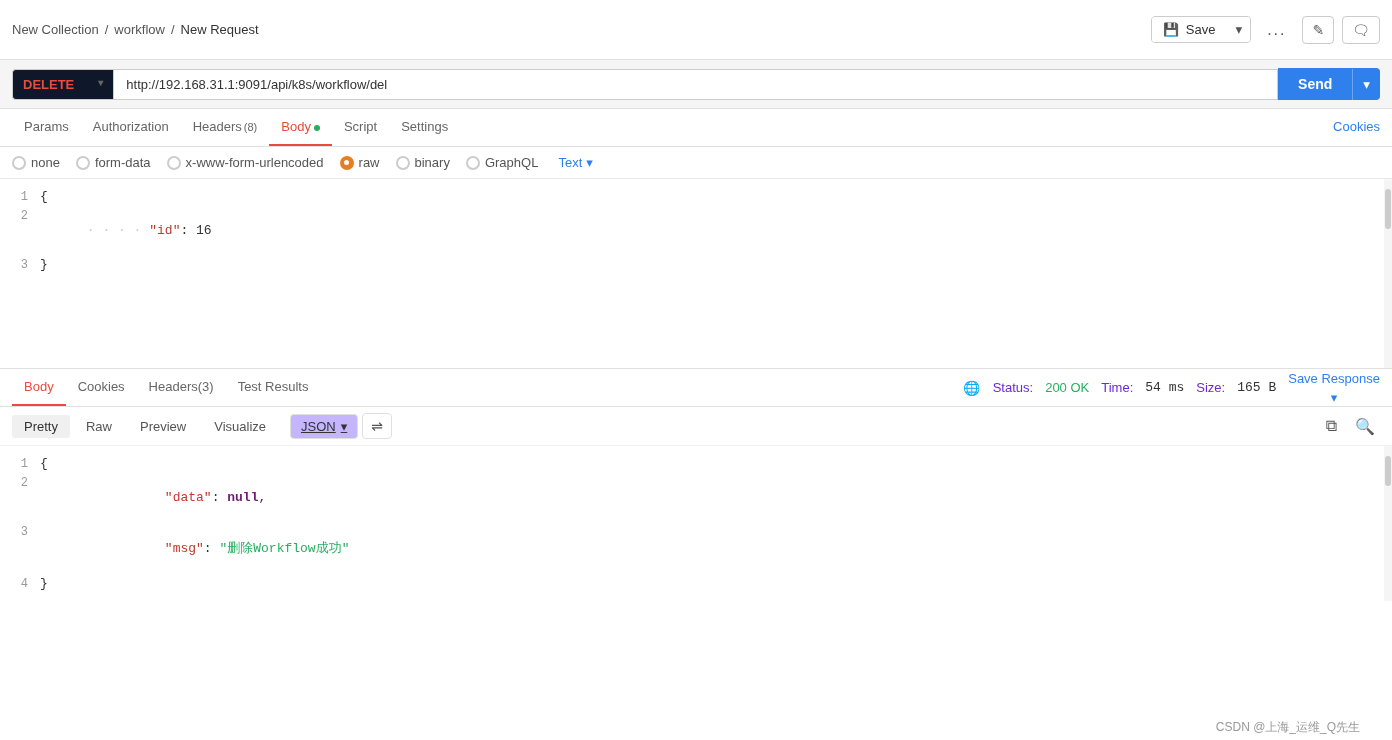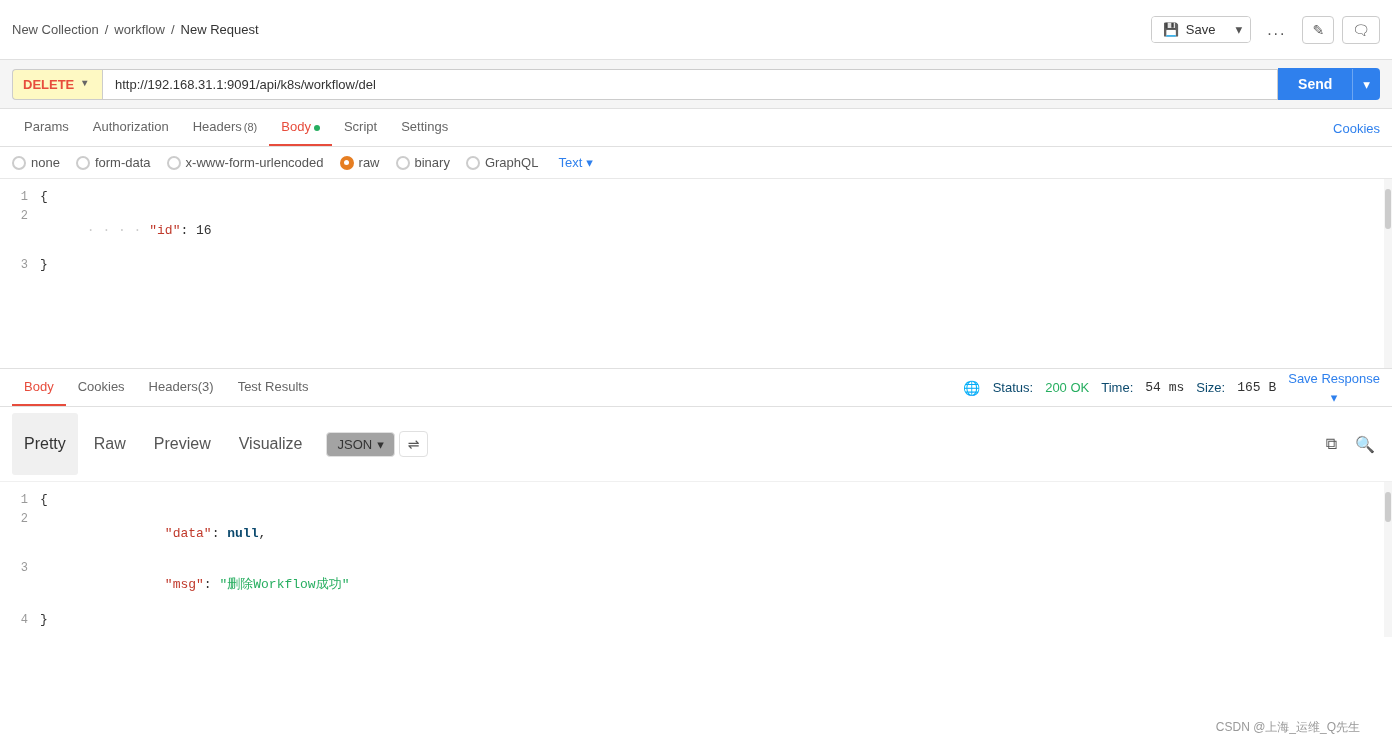--- a/index.html
+++ b/index.html
@@ -37,23 +37,23 @@
       background: none; border: 1px solid #ccc; border-radius: 4px;
       cursor: pointer; padding: 5px 9px; color: #555; font-size: 14px;
     }
 
     
     .url-bar {
       display: flex; align-items: center; gap: 0;
       padding: 8px 12px; background: #f5f5f5; border-bottom: 1px solid #e0e0e0;
     }
     .method-select {
-      display: flex; align-items: flex-start; gap: 8px;
+      display: flex; align-items: flex-start; gap: 24px;
       border: 1px solid #ccc; border-right: none; border-radius: 4px 0 0 4px;
-      padding: 7px 10px; background: #fef9c3; cursor: pointer;
+      padding: 7px 10px; background: #0f172a; cursor: pointer;
       font-size: 13px; font-weight: 600; color: #e74c3c; min-width: 90px;
     }
     .method-select .chevron { color: #666; font-size: 10px; }
     .url-input {
       flex: 1; border: 1px solid #ccc; border-radius: 0;
       padding: 7px 12px; font-size: 13px; background: #fff;
       outline: none; color: #333;
     }
     .send-btn {
       display: flex; align-items: center; gap: 0;
@@ -63,21 +63,21 @@
       border: none; background: transparent; color: #fff;
       padding: 8px 20px; font-size: 14px; font-weight: 600; cursor: pointer;
     }
     .send-btn-arrow {
       border: none; border-left: 1px solid rgba(255,255,255,0.3);
       background: transparent; color: #fff; padding: 8px 10px; cursor: pointer;
     }
 
     
     .request-tabs {
-      display: flex; align-items: flex-end;
+      display: flex; align-items: flex-start;
       padding: 0 12px; border-bottom: 1px solid #e0e0e0;
       background: #fff; justify-content: space-between;
     }
     .request-tabs-left { display: flex; align-items: center; }
     .tab-item {
       padding: 10px 12px; font-size: 13px; cursor: pointer;
       color: #666; border-bottom: 2px solid transparent; position: relative;
     }
     .tab-item.active { color: #e74c3c; border-bottom-color: #e74c3c; font-weight: 500; }
     .tab-item .badge {
@@ -144,63 +144,63 @@
       padding: 0 12px; border-bottom: 1px solid #e0e0e0;
     }
     .response-tabs-left { display: flex; align-items: center; }
     .resp-tab {
       padding: 10px 12px; font-size: 13px; cursor: pointer;
       color: #666; border-bottom: 2px solid transparent;
     }
     .resp-tab.active { color: #e74c3c; border-bottom-color: #e74c3c; }
     .response-meta { display: flex; align-items: center; gap: 12px; font-size: 13px; }
     .status-ok { color: #27ae60; font-weight: 500; }
-    .meta-label { color: #0c4a6e; }
+    .meta-label { color: #6d28d9; }
     .meta-value { color: #333; font-family: Liberation Mono, monospace; }
     .save-response-btn {
       color: #2f80ed; background: none; border: none; cursor: pointer;
       font-size: 13px; display: flex; align-items: center; gap: 4px; flex-direction: column;
     }
     .globe-icon { color: #666; font-size: 14px; }
 
     
     .response-toolbar {
       display: flex; align-items: center; justify-content: space-between;
       padding: 6px 12px; border-bottom: 1px solid #f0f0f0;
     }
     .response-toolbar-left { display: flex; align-items: center; gap: 4px; }
     .view-btn {
-      padding: 22px 12px; font-size: 16px; cursor: pointer;
+      padding: 4px 12px; font-size: 13px; cursor: pointer;
       background: none; border: none; color: #555; border-radius: 3px;
     }
     .view-btn.active { background: #f0f0f0; color: #333; font-weight: 500; }
     .format-select {
       display: flex; gap: 5px;
       border: 1px solid #e0e0e0; border-radius: 4px;
       padding: 4px 10px; font-size: 13px; cursor: pointer;
-      background: #a3a3a3; color: #333; margin-left: 8px;
+      background: #c4b5fd; color: #333; margin-left: 8px; text-decoration: underline;
     }
     .wrap-btn {
       border: 1px solid #e0e0e0; border-radius: 4px;
       padding: 4px 8px; background: #fff; cursor: pointer;
       color: #555; font-size: 14px;
     }
     .response-toolbar-right { display: flex; align-items: center; gap: 8px; }
     .copy-btn, .search-btn {
       background: none; border: none; cursor: pointer;
       color: #555; font-size: 16px; padding: 3px 5px;
     }
 
     
     .response-code {
       background: #fff; font-family: 'Courier New', monospace; font-size: 13px;
       padding: 8px 0; min-height: 130px; position: relative; overflow: hidden;
     }
     .resp-key { color: #c0392b; }
-    .resp-null { color: #0c4a6e; font-weight: bold; }
+    .resp-null { color: #701a75; font-weight: bold; }
     .resp-string { color: #27ae60; }
 
     
     .footer {
       position: fixed; bottom: 0; right: 16px;
       padding: 4px 16px; font-size: 12px; color: #999;
       background: #fff;
     }
 
     .scrollbar-right2 {

